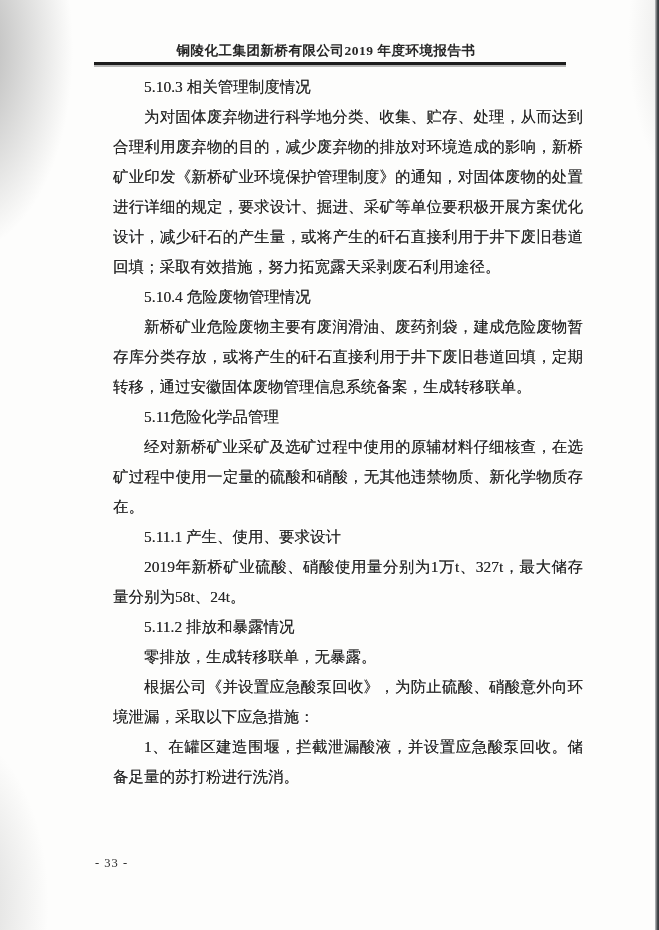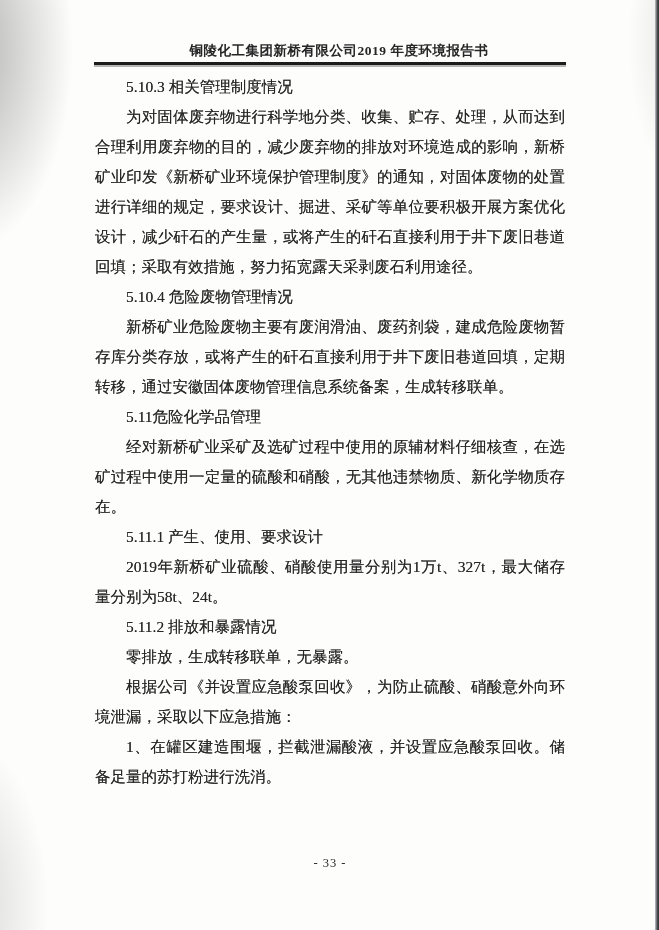--- a/index.html
+++ b/index.html
@@ -18,43 +18,43 @@
       radial-gradient(100px 220px at 700px 40px,  rgba(140,140,140,0.30), rgba(140,140,140,0) 72%),
       linear-gradient(#fdfdfc, #fdfdfc);
   }
   
   .edge-right {
     position: absolute; top: 0; right: 0;
     width: 4px; height: 100%;
     background: linear-gradient(to right, #c2c5c7, #383c3f 70%);
   }
   .header {
-    position: absolute; top: 42px; left: 104px; width: 470px;
+    position: absolute; top: 42px; left: 91px; width: 470px;
     text-align: center;
     font-size: 13.5px; font-weight: bold;
     letter-spacing: 0.5px;
     color: var(--ink, #262626);
   }
   .header-rule {
     position: absolute; top: 62px; left: 94px; width: 472px;
     height: 3px;
     background: var(--rule, #1d1d1d);
     box-shadow: 0 2px 0 rgba(95,95,95,0.45);
   }
   .content {
-    position: absolute; top: 72px; left: 95px; width: 470px;
+    position: absolute; top: 72px; left: 113px; width: 470px;
     font-size: 15.5px; line-height: 30px;
     color: var(--ink, #262626);
     text-align: justify;
     text-shadow: 0 0 0.6px rgba(38,38,38,0.7);
   }
   .blk { margin: 0; text-indent: 2em; }
   .page-number {
     position: absolute; top: 856px; left: 95px; width: 470px;
-    text-align: center;
+    text-align: left;
     font-size: 12.5px; letter-spacing: 1px;
     color: var(--ink, #262626);
   }
 </style>
 </head>
 <body>
 
 <div class="page">
 
   <div class="edge-right"></div>

